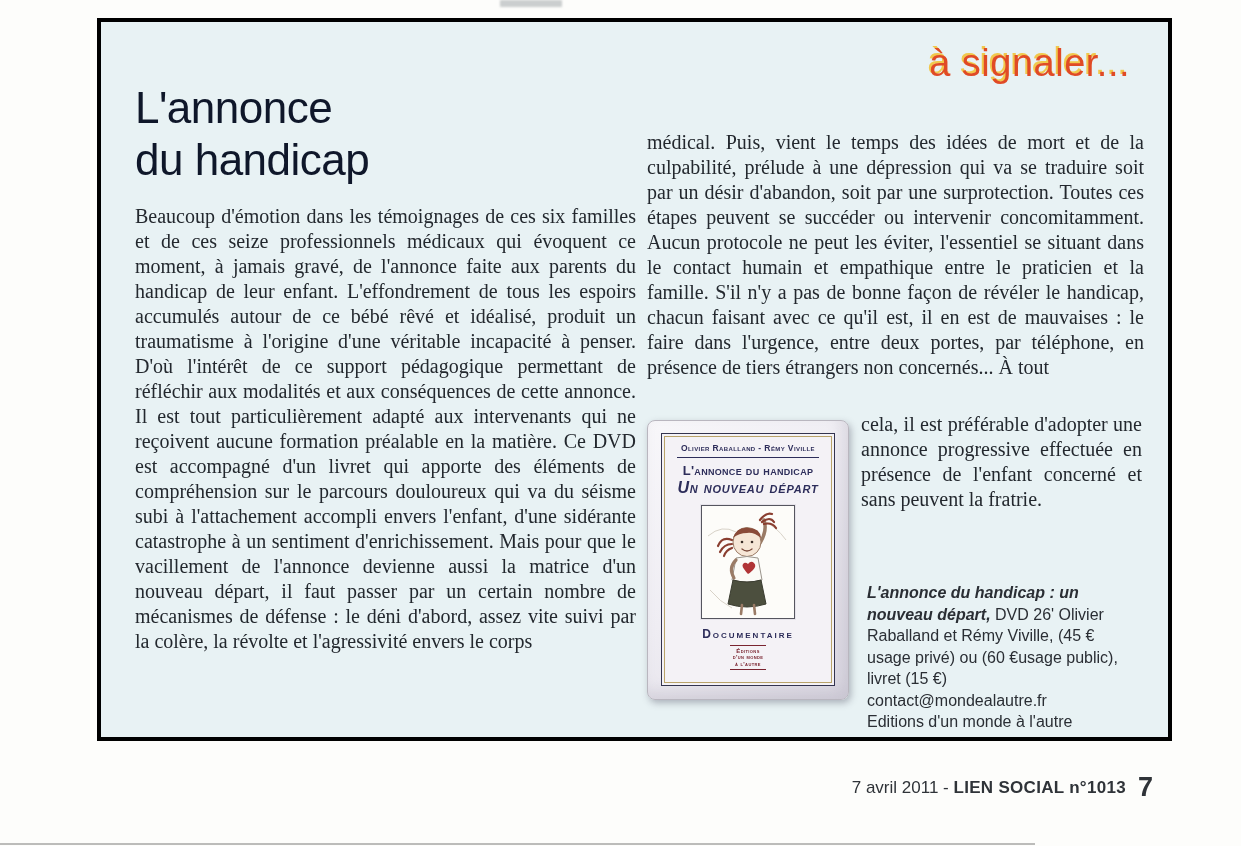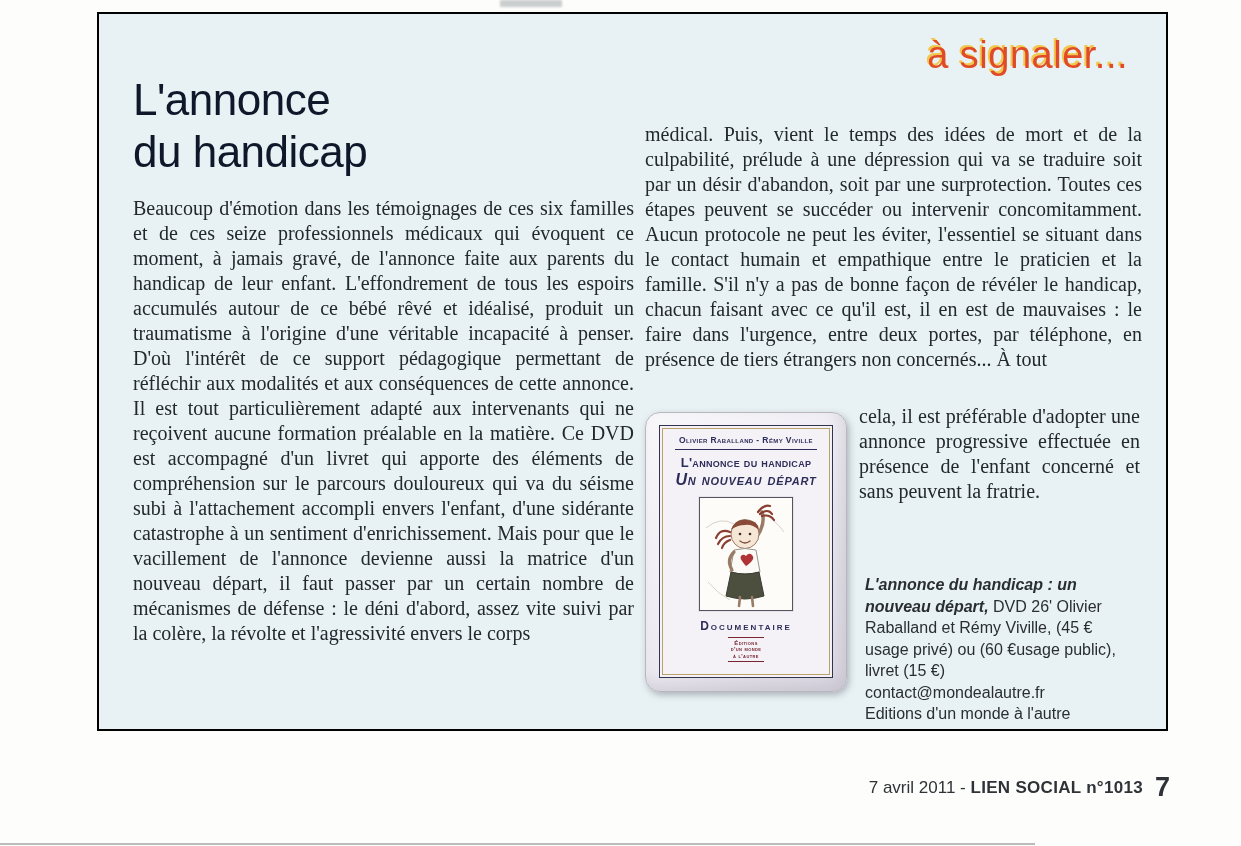--- a/index.html
+++ b/index.html
@@ -3,23 +3,23 @@
 <meta charset="utf-8">
 <style>
   html,body{margin:0;padding:0;}
   body{
     width:1241px;height:846px;position:relative;overflow:hidden;
     background:#fdfdfb;
     font-family:"Liberation Sans", sans-serif;
   }
   
   .article-box{
-    position:absolute;left:97px;top:12px;width:1067px;height:715px;
+    position:absolute;left:97px;top:18px;width:1067px;height:715px;
     background:#e8f2f4;
-    border:2px solid #000000;
+    border:4px solid #000000;
   }
   
   .badge{
     position:absolute;top:20px;right:38px;
     font-size:38px;color:#e04a26;letter-spacing:0.5px;
     text-shadow:-2px -2px 0 rgba(242,193,46,.85);
   }
   
   .page-title{
     position:absolute;left:34px;top:60px;
@@ -36,21 +36,21 @@
     font-size:20px;line-height:25px;text-align:justify;
   }
   .col-right-side{
     position:absolute;left:760px;top:390px;width:281px;
     font-size:20px;line-height:25px;text-align:justify;
   }
   
   .dvd-case{
     position:absolute;left:546px;top:398px;width:200px;height:278px;
     background:linear-gradient(135deg,#f8f7fa 0%,#efedf3 45%,#dbd8e2 100%);
-    border:1px solid #b9b6bf;border-radius:15px;
+    border:1px solid #b9b6bf;border-radius:8px;
     box-shadow:2px 3px 7px rgba(60,60,80,.35), inset -6px -8px 14px rgba(120,115,140,.18);
   }
   .dvd-frame{
     position:absolute;left:13px;right:13px;top:12px;bottom:13px;
     border:1.5px solid #33334e;background:#f4f2f6;
   }
   .dvd-frame::before{
     content:"";position:absolute;inset:2px;border:1px solid #b9a36a;pointer-events:none;
   }
   .dvd-inner{
@@ -77,21 +77,21 @@
   }
   
   .caption{
     position:absolute;left:766px;top:560px;width:274px;
     font-size:16px;line-height:21.5px;color:#2a2e34;
   }
   .caption .cap-title{font-weight:bold;font-style:italic;}
   .caption .cap-line{display:block;}
   
   .footer{
-    position:absolute;top:772px;left:0;right:71px;text-align:right;
+    position:absolute;top:772px;left:0;right:88px;text-align:right;
     color:#2f3338;font-size:17px;
   }
   .footer .issue{font-weight:bold;letter-spacing:.3px;}
   .footer .pagenum{font-weight:bold;font-size:27px;margin-left:12px;vertical-align:-3px;}
   
   .bleed{position:absolute;background:#8a9096;filter:blur(2px);pointer-events:none;}
   .bottom-line{position:absolute;left:0;bottom:1px;width:1035px;height:2px;background:#5a5a5a;opacity:.4;}
   .top-smudge{position:absolute;left:500px;top:0;width:62px;height:7px;background:#9aa0a4;opacity:.5;filter:blur(1px);}
 </style>
 </head>

